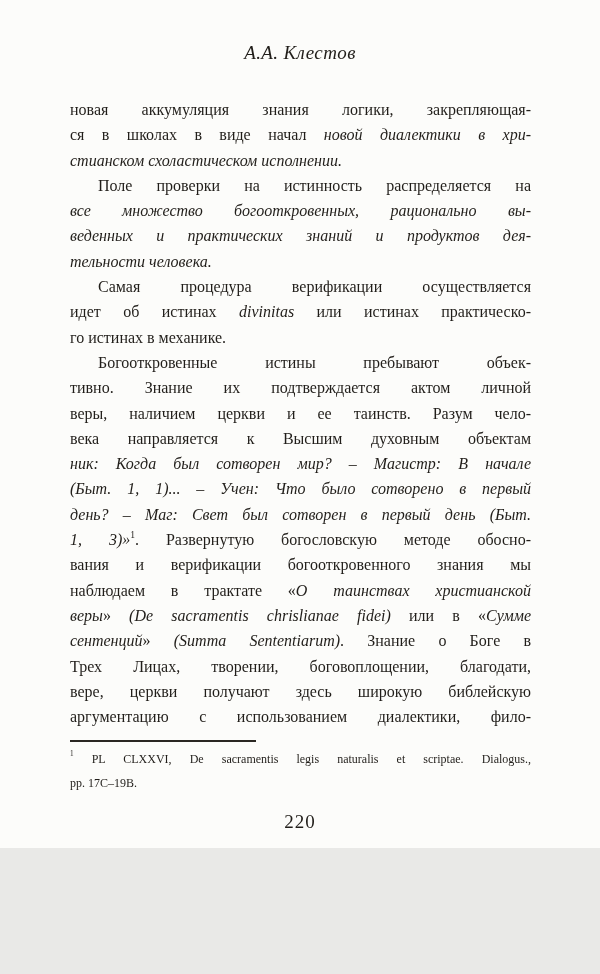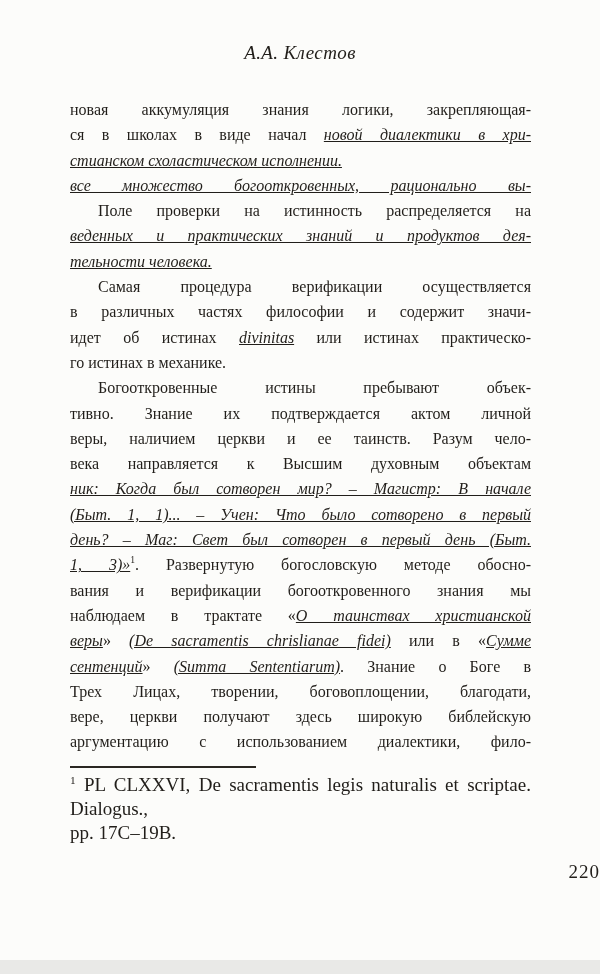--- a/index.html
+++ b/index.html
@@ -3,21 +3,21 @@
 <meta charset="utf-8">
 <style>
   html, body {
     margin: 0;
     padding: 0;
     background: #e9e9e7;
   }
   .page {
     position: relative;
     width: 600px;
-    height: 960px;
+    height: 848px;
     margin: 0 auto;
     background: #fcfcfa;
     color: #211e1a;
     font-family: "Liberation Serif", "DejaVu Serif", serif;
     overflow: hidden;
   }
   .running-header {
     padding-top: 42px;
     text-align: center;
     font-style: italic;
@@ -30,68 +30,67 @@
     font-size: 16px;
     line-height: 25.3px;
   }
   .para { margin: 0; }
   .line {
     text-align: justify;
     text-align-last: justify;
   }
   .line.last { text-align-last: left; }
   .line.ind { text-indent: 28px; }
-  .it { font-style: italic; text-decoration: underline; }
+  .it { font-style: italic; }
   sup {
     font-size: 0.6em;
     line-height: 0;
     vertical-align: 7px;
     letter-spacing: 0;
   }
   .footnote-rule {
     margin: 11px 0 0 70px;
     width: 186px;
     height: 0;
     border: 0;
     border-top: 2px solid #2a2722;
   }
   .footnote {
     margin: 5px 69px 0 70px;
-    font-size: 19px;
+    font-size: 12px;
     line-height: 24px;
   }
   .page-number {
     margin-top: 16px;
-    text-align: right;
+    text-align: center;
     font-size: 19px;
     line-height: 22px;
     letter-spacing: 1px;
   }
 </style>
 </head>
 <body>
 
 <div class="page">
   <div class="running-header">А.А. Клестов</div>
 
   <div class="body-text" id="body-text">
       <div class="para">
         <div class="line"><span>новая аккумуляция знания логики, закрепляющая-</span></div>
         <div class="line"><span>ся в школах в виде начал </span><span class="it">новой диалектики в хри-</span></div>
         <div class="line last"><span class="it">стианском схоластическом исполнении.</span></div>
       </div>
       <div class="para">
+        <div class="line ind"><span>Поле проверки на истинность распределяется на</span></div>
         <div class="line"><span class="it">все множество богооткровенных, рационально вы-</span></div>
-        <div class="line ind"><span>Поле проверки на истинность распределяется на</span></div>
         <div class="line"><span class="it">веденных и практических знаний и продуктов дея-</span></div>
         <div class="line last"><span class="it">тельности человека.</span></div>
       </div>
       <div class="para">
         <div class="line ind"><span>Самая процедура верификации осуществляется</span></div>
-        <div class="line"><span>в различных частях философии и содержит значи-</span></div>
         <div class="line"><span>идет об истинах </span><span class="it">divinitas</span><span> или истинах практическо-</span></div>
         <div class="line last"><span>го истинах в механике.</span></div>
       </div>
       <div class="para">
         <div class="line ind"><span>Богооткровенные истины пребывают объек-</span></div>
         <div class="line"><span>тивно. Знание их подтверждается актом личной</span></div>
         <div class="line"><span>веры, наличием церкви и ее таинств. Разум чело-</span></div>
         <div class="line"><span>века направляется к Высшим духовным объектам</span></div>
         <div class="line"><span class="it">ник: Когда был сотворен мир? – Магистр: В начале</span></div>
         <div class="line"><span class="it">(Быт. 1, 1)... – Учен: Что было сотворено в первый</span></div>

